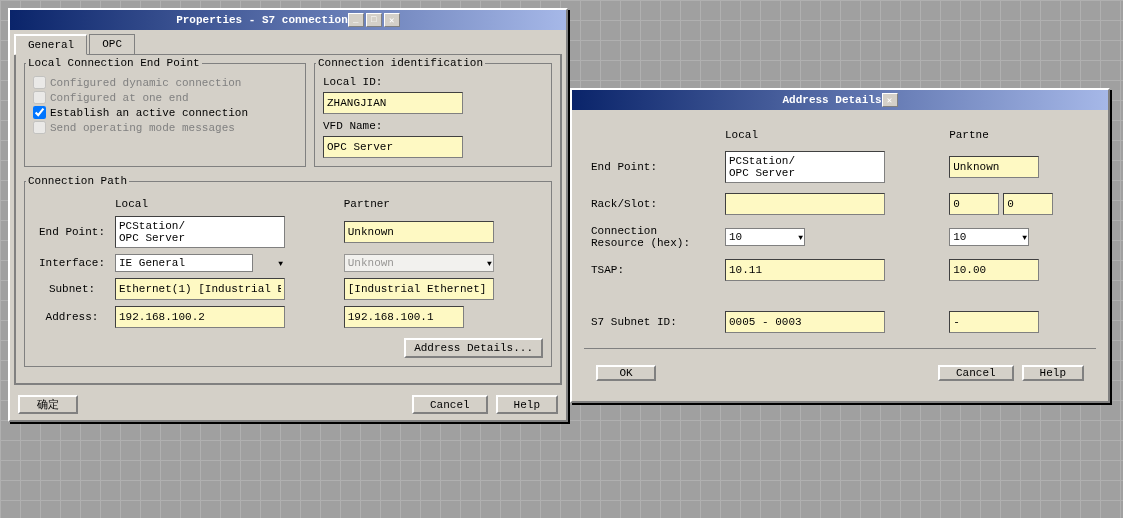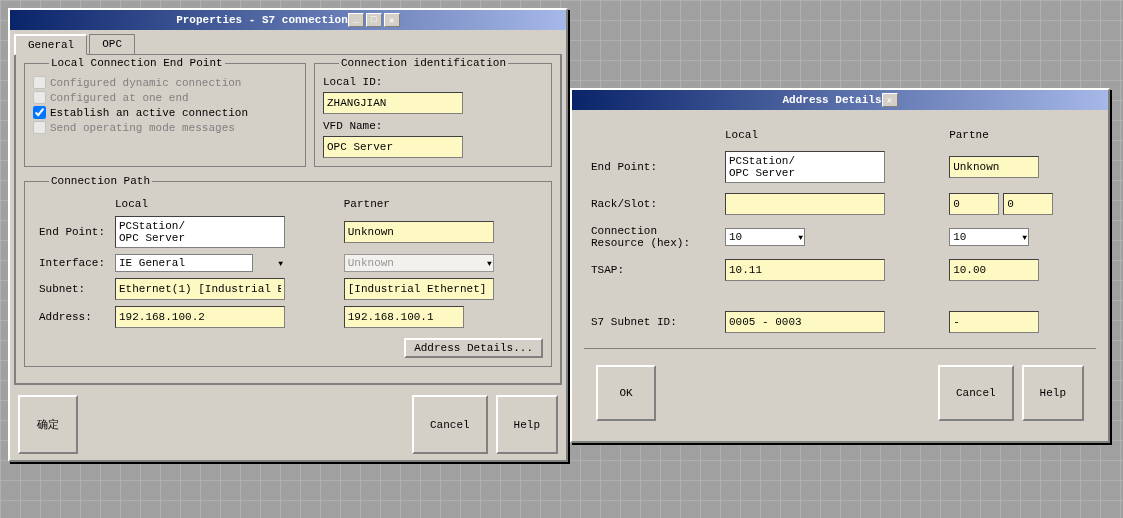--- a/index.html
+++ b/index.html
@@ -97,37 +97,38 @@
       border: 1px solid #808080;
       border-top: 1px solid #808080;
       padding: 6px 8px 8px;
       margin-bottom: 8px;
       position: relative;
     }
 
     .fieldset-legend {
       position: absolute;
       top: -7px;
-      left: 24px;
+      left: 1px;
       background: #d4d0c8;
       padding: 0 2px;
       font-size: 11px;
     }
 
     
     .form-row {
       display: flex;
       align-items: center;
       margin-bottom: 4px;
       gap: 4px;
     }
 
     .form-label {
       font-size: 11px;
       white-space: nowrap;
+      text-align: center;
     }
 
     .text-input {
       background: #fef9c3;
       border: 1px solid #808080;
       border-top: 1px solid #404040;
       border-left: 1px solid #404040;
       padding: 1px 3px;
       font-size: 11px;
       font-family: 'Courier New', monospace;
@@ -187,21 +188,21 @@
       color: #000;
       font-size: 11px;
       padding: 2px 4px;
     }
 
     
     .btn {
       background: #d4d0c8;
       border: 2px solid;
       border-color: #fff #808080 #808080 #fff;
-      padding: 20px 16px;
+      padding: 0 16px;
       font-size: 11px;
       font-family: 'Courier New', monospace;
       cursor: pointer;
       min-width: 60px;
     }
 
     .btn.small {
       padding: 2px 8px;
     }
 

